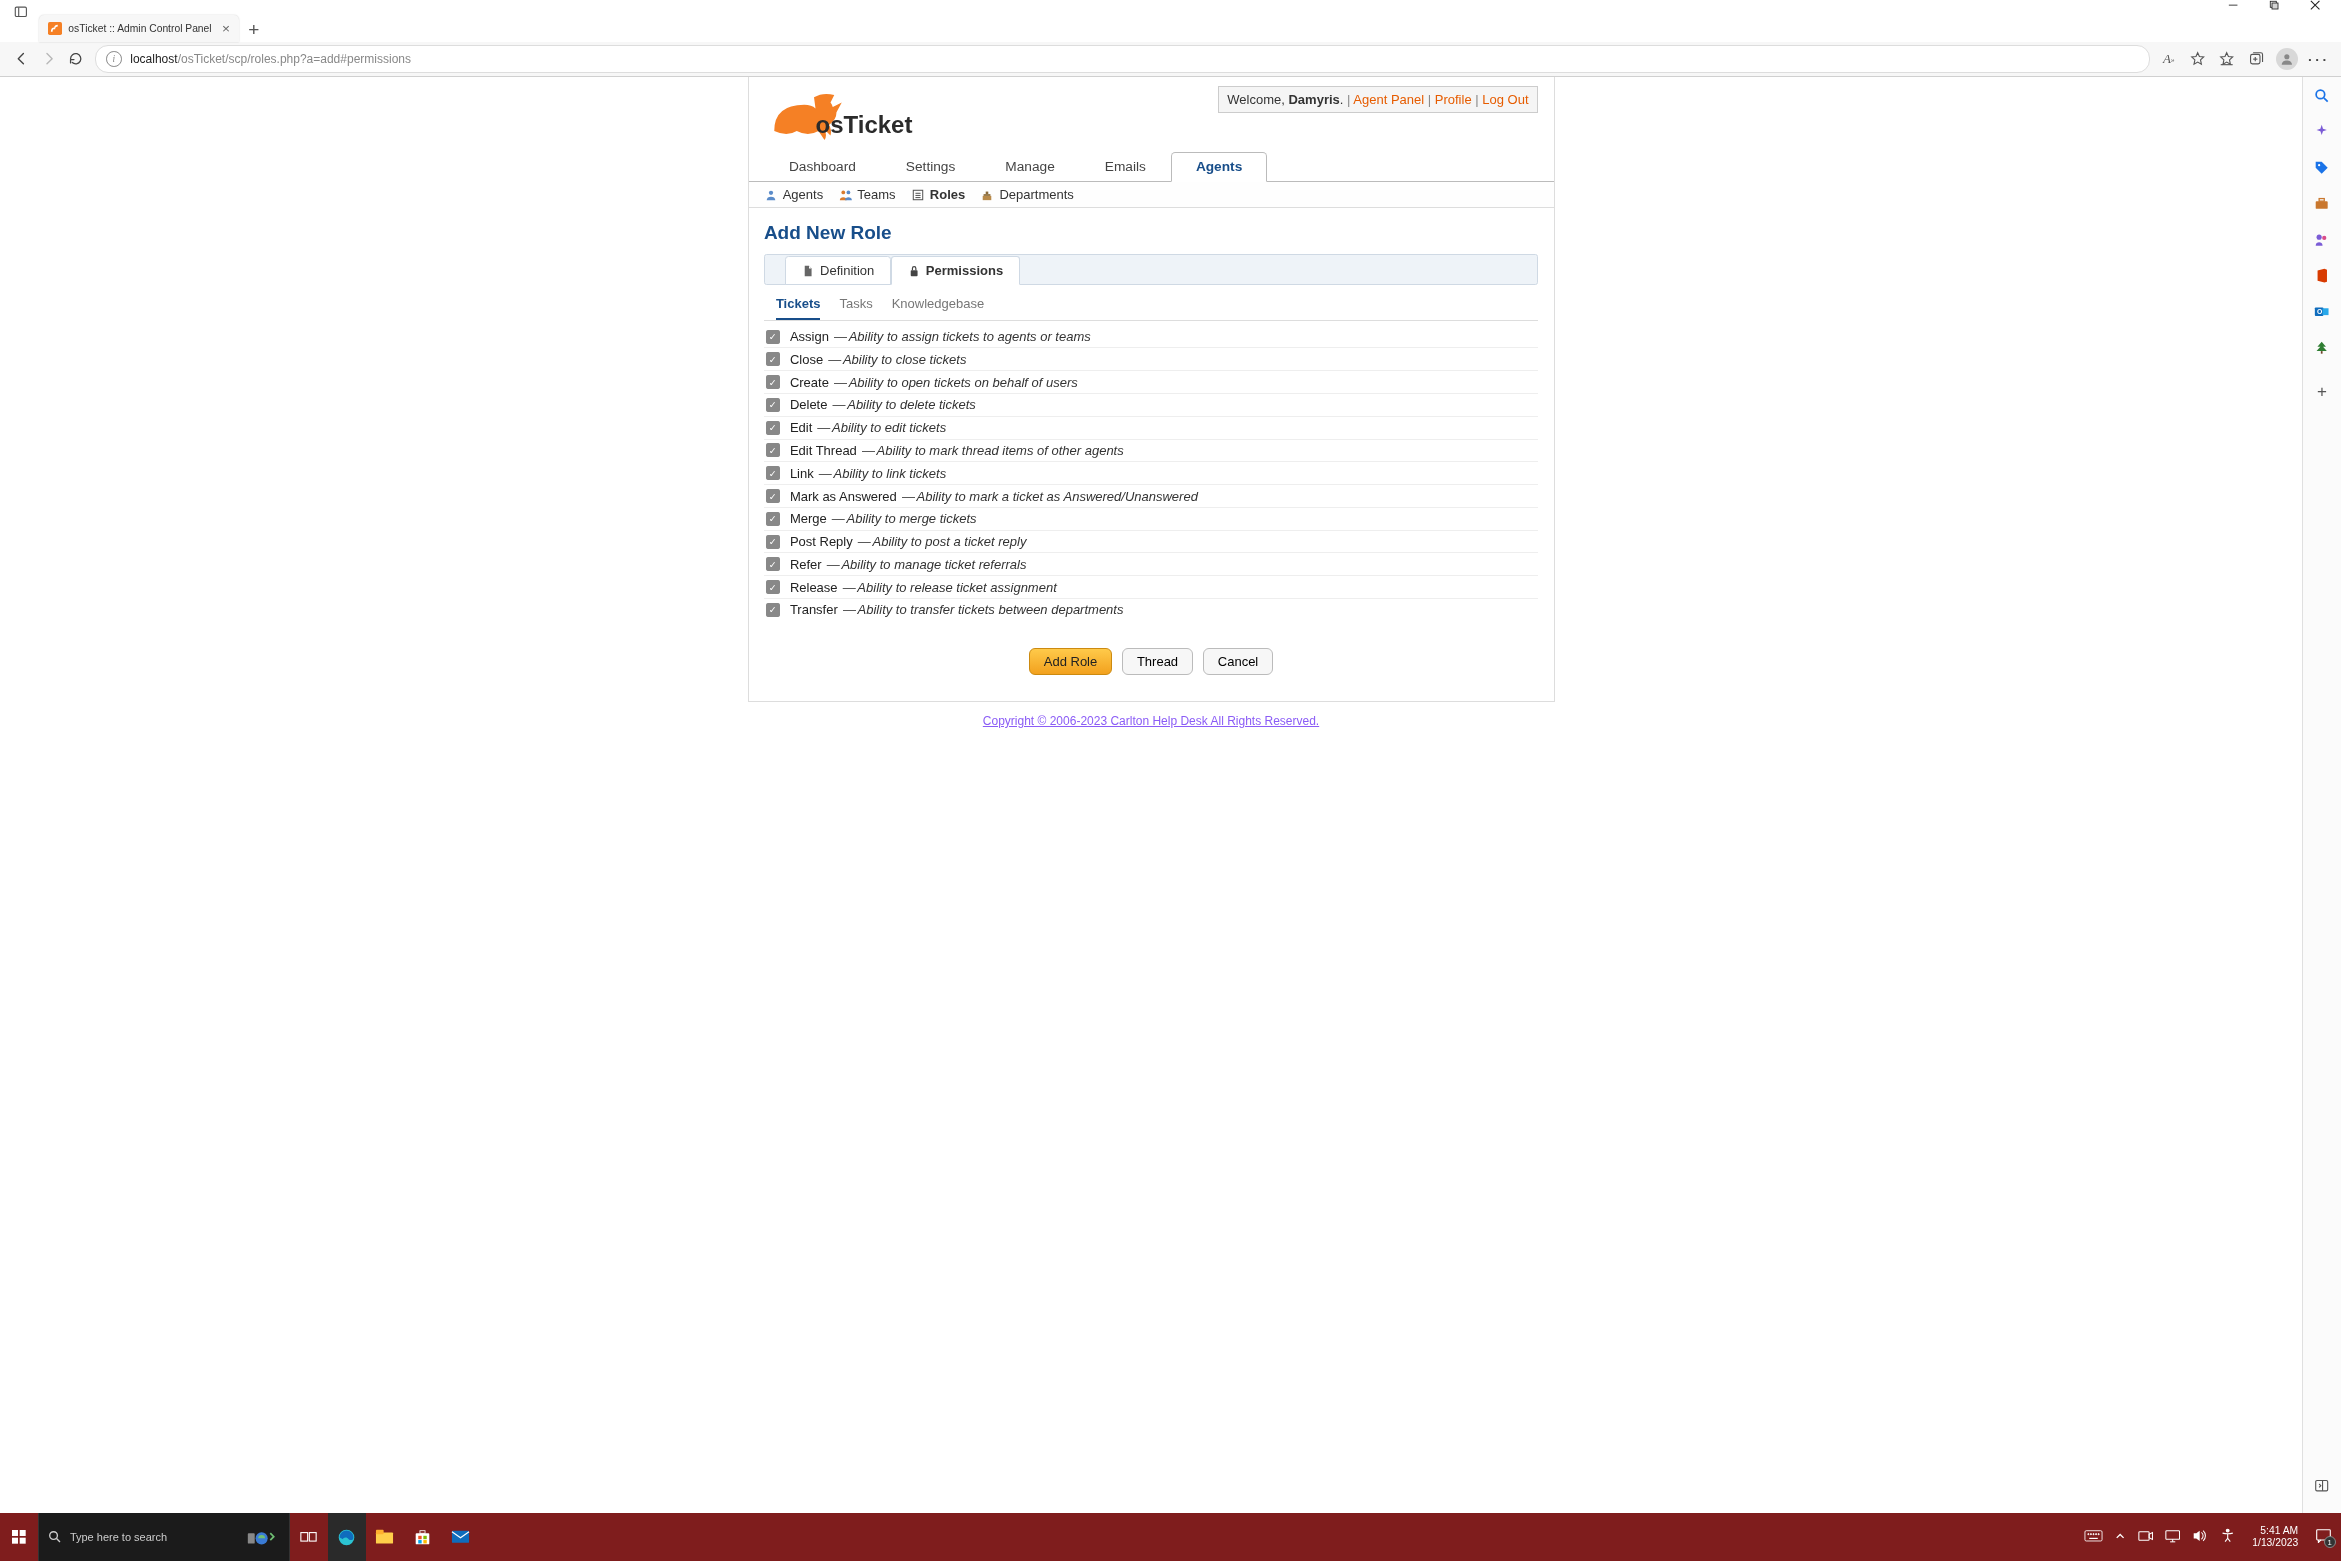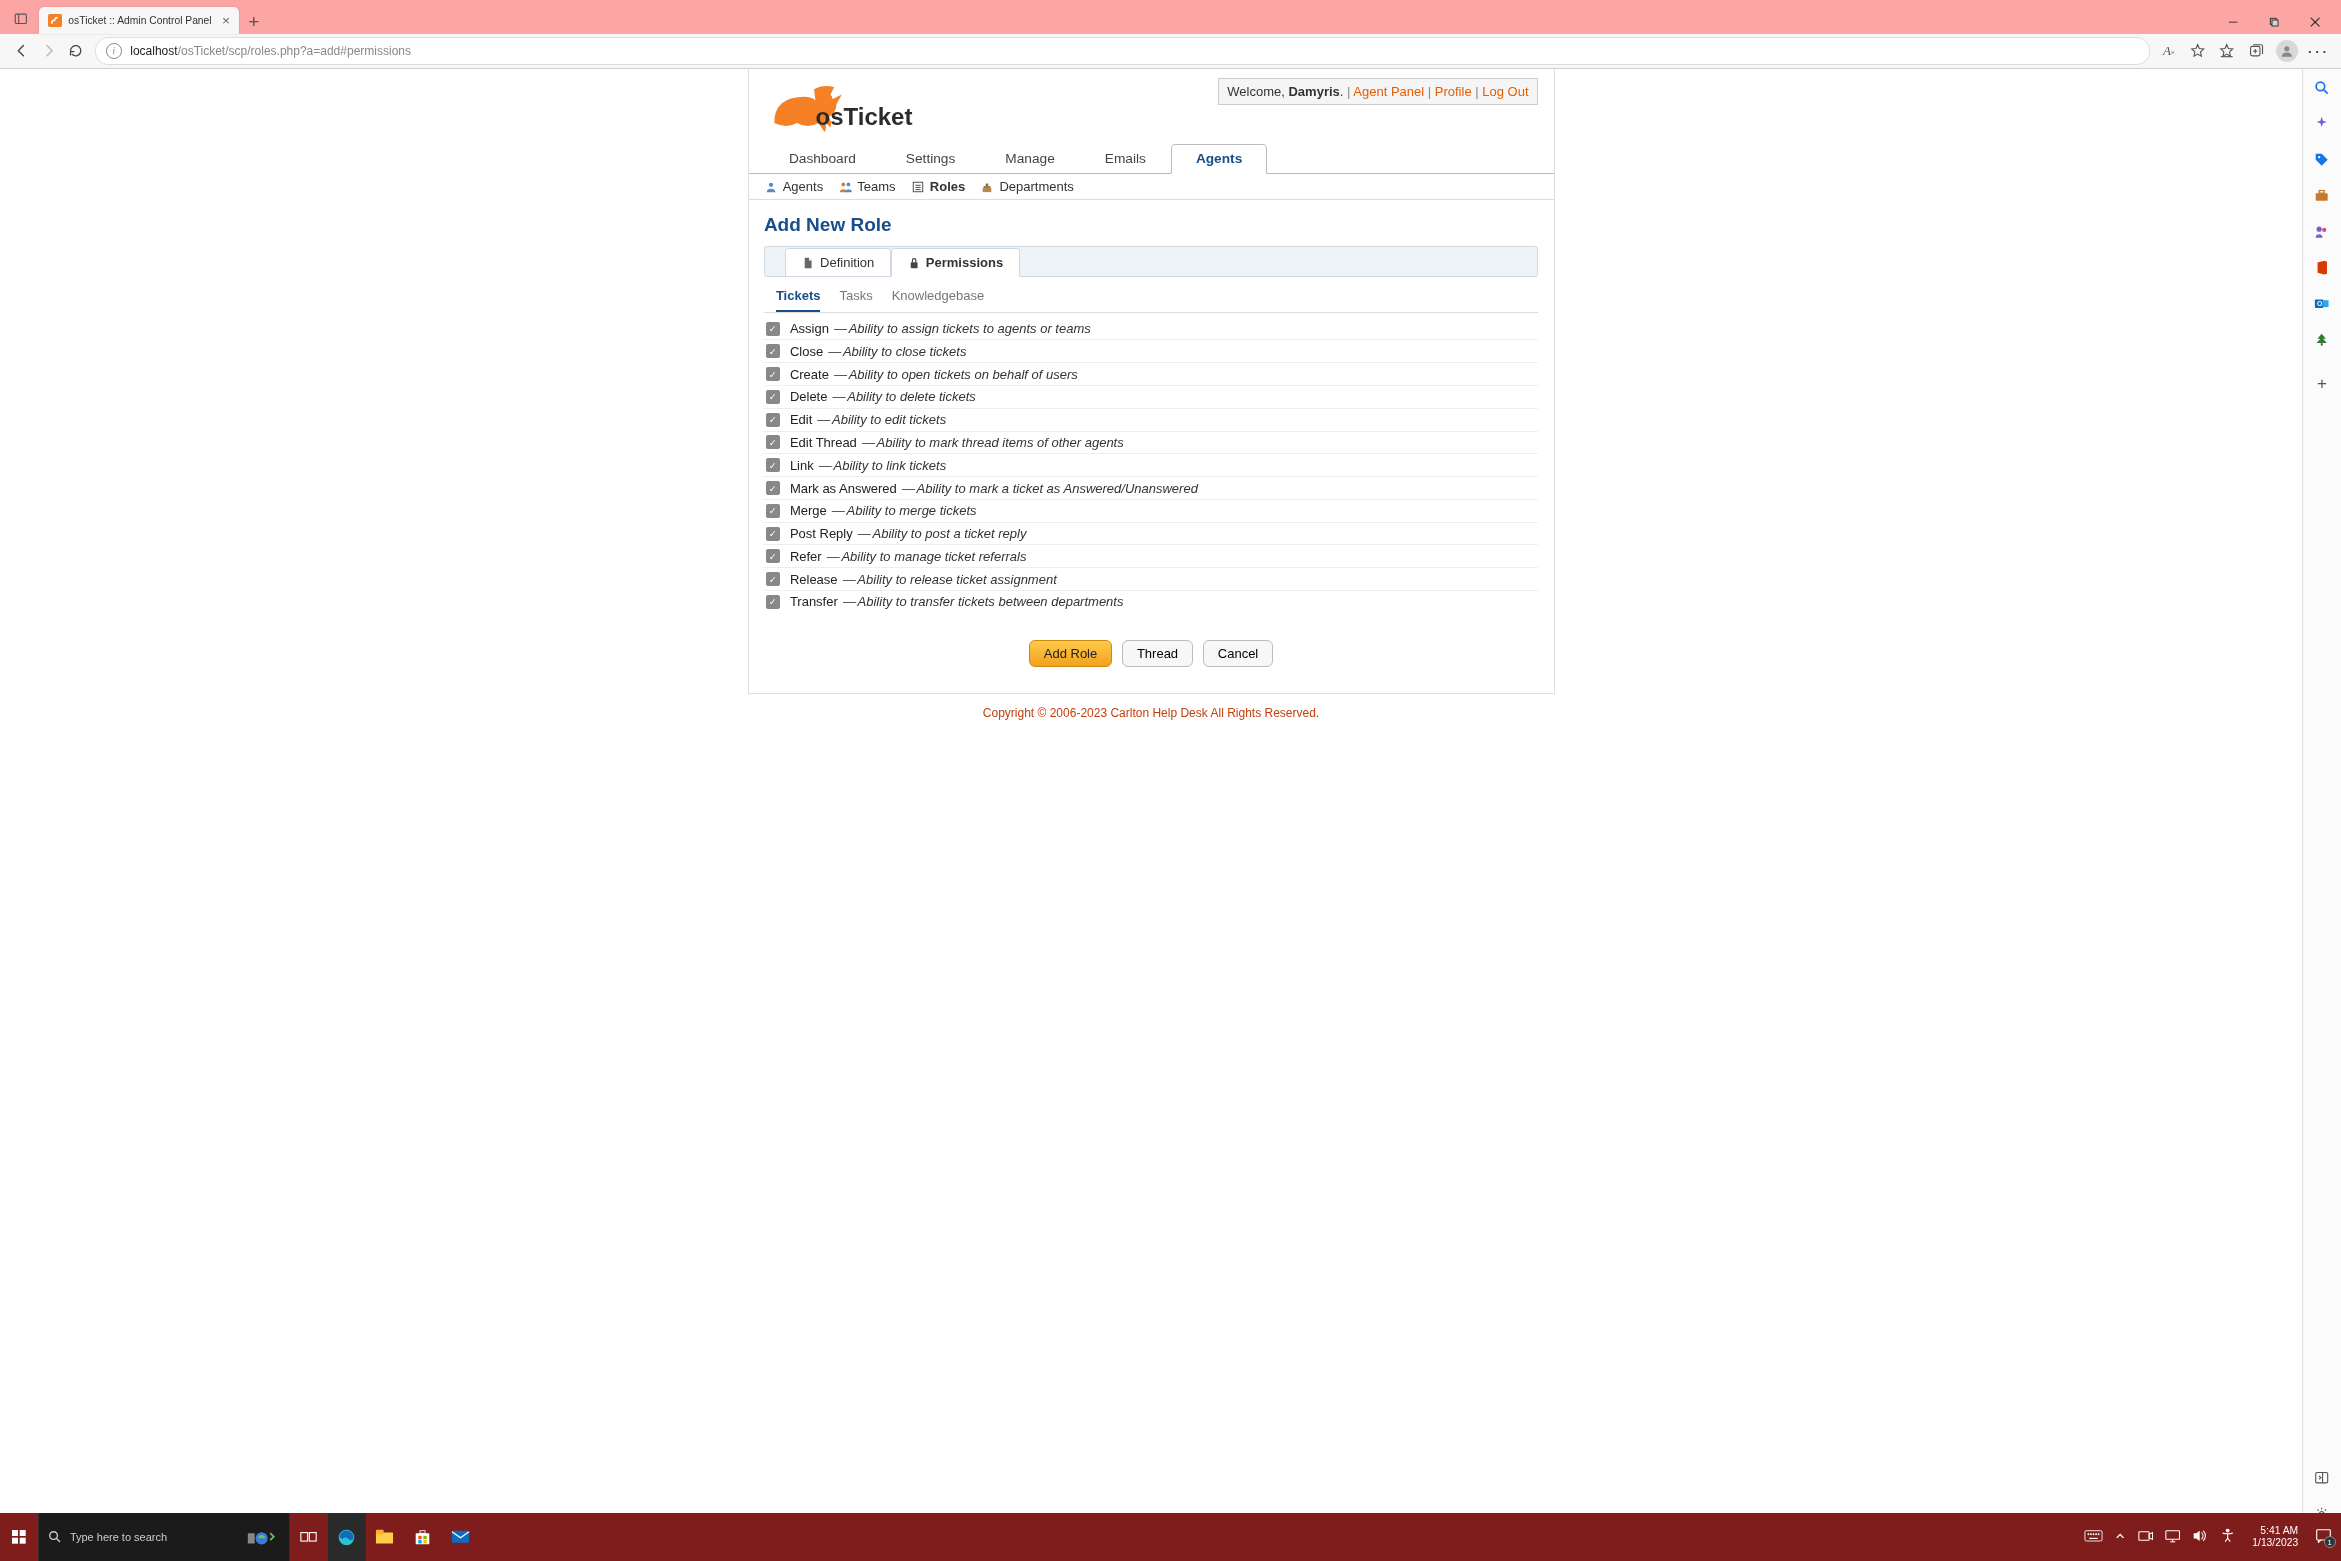--- a/index.html
+++ b/index.html
@@ -1,17 +1,17 @@
 <!DOCTYPE html>
 <html><head>
 <meta charset="utf-8">
 <style>
   html,body{margin:0;padding:0;font-family:"Segoe UI",Arial,sans-serif;background:#e8e8e8;overflow:hidden;font-size:13.7px;}
   
-  .browser-titlebar{height:34px;background:#fca5a5;display:flex;align-items:flex-end;padding:0 6.8px;}
+  .browser-titlebar{height:42px;background:#ffffff;display:flex;padding:0 6.8px;}
   .tab-strip{display:flex;align-items:flex-end;height:100%;}
   .tab-new-btn{width:24px;height:24px;display:flex;align-items:center;justify-content:center;font-size:19px;color:#555;margin-left:3.4px;border-radius:3.4px;}
   .square-icon{width:24px;height:24px;display:flex;align-items:center;justify-content:center;margin:0 1.7px 3.4px 1.7px;border-radius:3.4px;}
   .square-icon svg{stroke:#555;}
   .browser-tab{height:27px;background:#f7f7f7;border-top-left-radius:5.1px;border-top-right-radius:5.1px;display:flex;align-items:center;padding:0 8.6px;margin-left:5.1px;box-shadow:0 0 1.7px rgba(0,0,0,.2);}
   .tab-favicon{width:13.7px;height:13.7px;background:#f58025;border-radius:1.7px;display:flex;align-items:center;justify-content:center;margin-right:6.8px;}
   .tab-favicon svg{fill:#fff;}
   .tab-title{font-size:10.3px;color:#333;max-width:154px;white-space:nowrap;overflow:hidden;}
   .tab-close{font-size:13.7px;color:#666;margin-left:10.3px;line-height:1;}
   .win-controls{margin-left:auto;display:flex;gap:17px;padding:0 6.8px 5.1px 0;color:#222;}
@@ -72,21 +72,21 @@
   .perm-row:last-child{border-bottom:none;}
   .chk{width:12px;height:12px;border:0.9px solid #888;background:#888;color:#fff;display:flex;align-items:center;justify-content:center;font-size:9.4px;margin-right:10.3px;border-radius:1.7px;}
   .perm-name{color:#222;margin-right:3.4px;}
   .perm-desc{color:#333;font-style:italic;}
   .dash{color:#444;margin:0 1.7px;}
 
   .btn-row{display:flex;justify-content:center;gap:10.3px;margin-top:27px;}
   .btn{padding:5.1px 13.7px;font-size:13px;border:0.9px solid #bbb;border-radius:6px;background:#f7f7f7;cursor:pointer;}
   .btn.primary{background:#f9b233;background:linear-gradient(#ffca4a,#f2a11e);border-color:#cc8a10;font-weight:normal;color:#222;}
 
-  .footer{text-align:center;font-size:12px;color:#c2410c;padding:12px 0 51px 0;}
+  .footer{text-align:center;font-size:12px;color:#8b5cf6;padding:12px 0 51px 0;text-decoration:underline;}
 
   
   .taskbar{position:fixed;bottom:0;left:0;right:0;height:48px;background:#7f1d1d;display:flex;align-items:center;color:#fff;font-size:11px;}
   .tb-start{width:38px;height:100%;display:flex;align-items:center;justify-content:center;}
   .tb-start svg{fill:#fff;}
   .tb-search{height:100%;display:flex;align-items:center;background:#1b1b1b;padding:0 10.3px 0 8.6px;gap:8.6px;color:#ccc;flex:0 0 231px;border-left:0.9px solid #333;border-right:0.9px solid #333;}
   .tb-icons{display:flex;height:100%;}
   .tb-icon{width:38px;height:100%;display:flex;align-items:center;justify-content:center;}
   .tb-icon.active{background:#2a2a2a;border-bottom:1.7px solid #76b9ed;}
   .tb-right{margin-left:auto;display:flex;align-items:center;gap:12px;padding:0 6.8px;}

